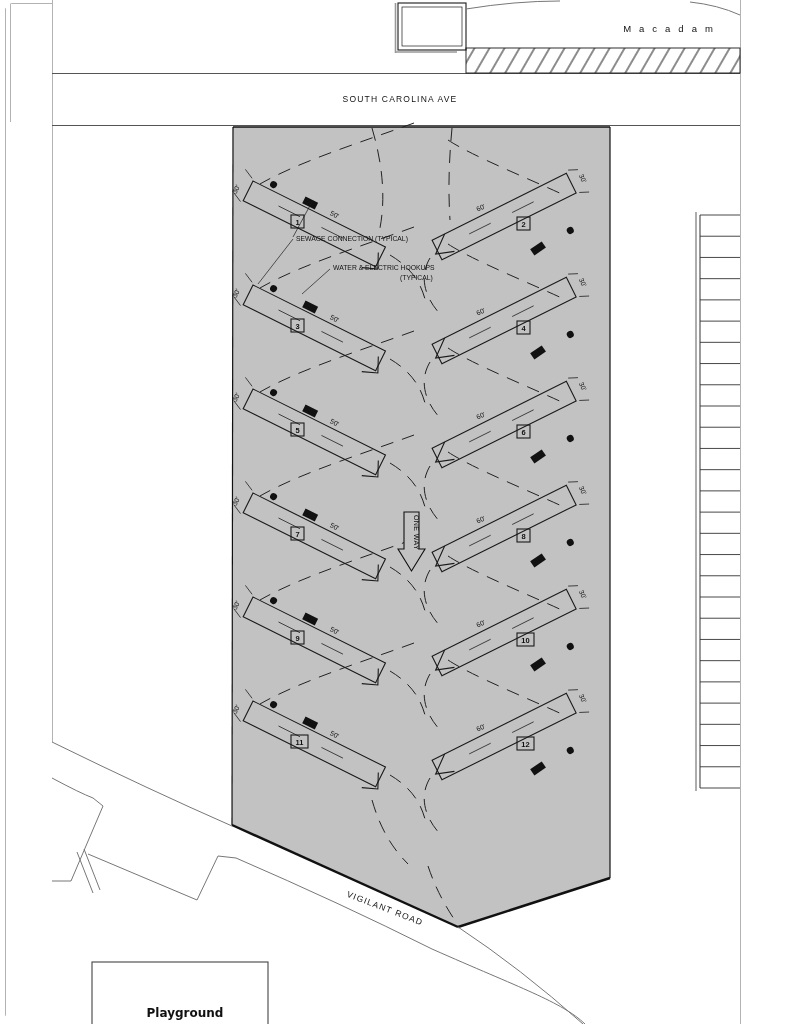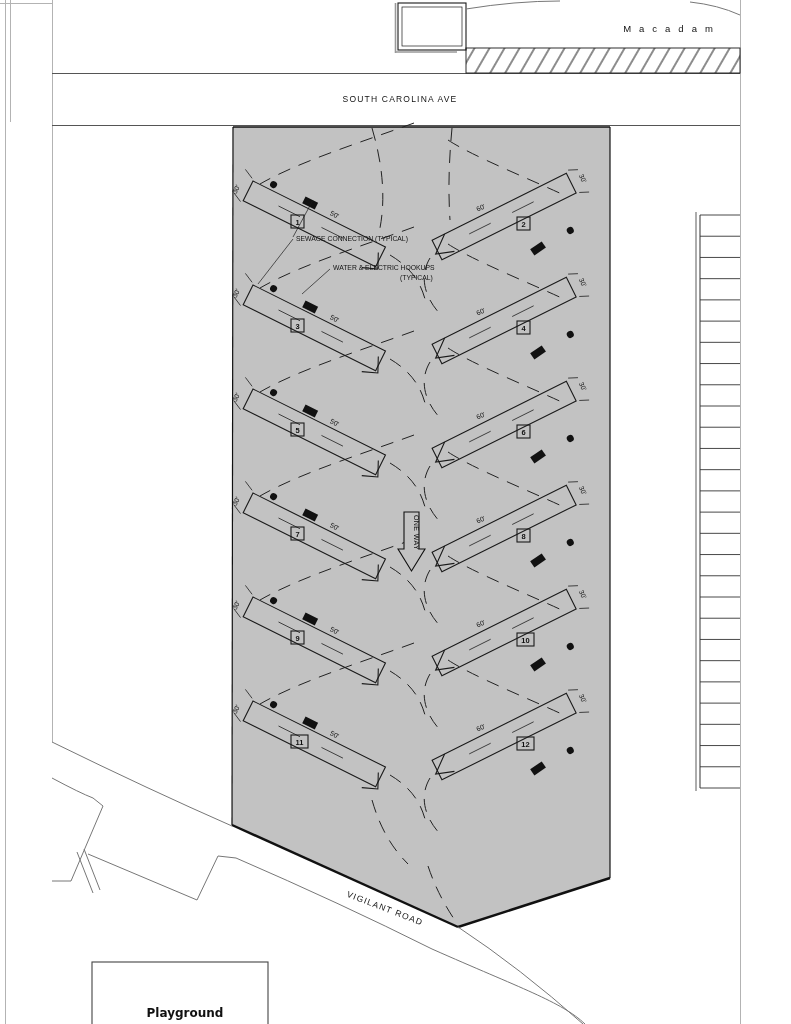--- a/index.html
+++ b/index.html
@@ -1,17 +1,17 @@
 <!DOCTYPE html>
 <html><head>
 <meta charset="utf-8">
 <style>
   html,body{margin:0;padding:0;background:#ffffff;}
   .page{position:relative;width:791px;height:1024px;background:#ffffff;overflow:hidden;
-        font-family:"Liberation Sans", sans-serif;}
+        font-family:"Liberation Sans", sans-serif;border-radius:23px;}
   svg{display:block;}
   
   .ln   {fill:none;stroke:#1a1a1a;stroke-width:1.1;}
   .lnthk{fill:none;stroke:#111;stroke-width:2.4;}
   .thin {fill:none;stroke:#1a1a1a;stroke-width:0.7;}
   .solid{fill:#111;stroke:none;}
   .dash {fill:none;stroke:#222;stroke-width:1;stroke-dasharray:13 9;}
   .road {fill:none;stroke:#777;stroke-width:1;}
   .sheet{fill:none;stroke:#b3b3b3;stroke-width:1;}
   .gray2{fill:none;stroke:#999;stroke-width:1.6;}

